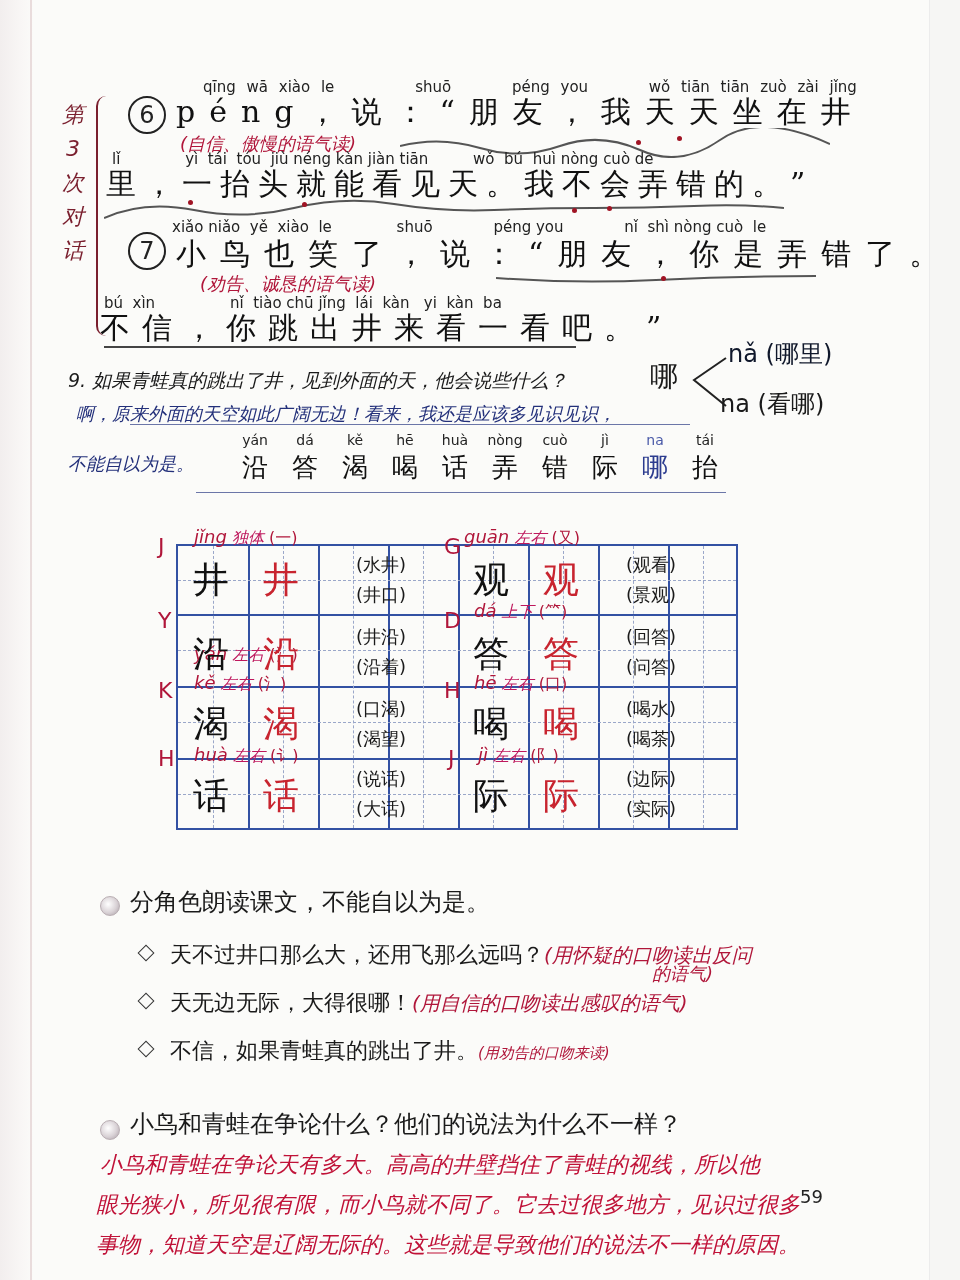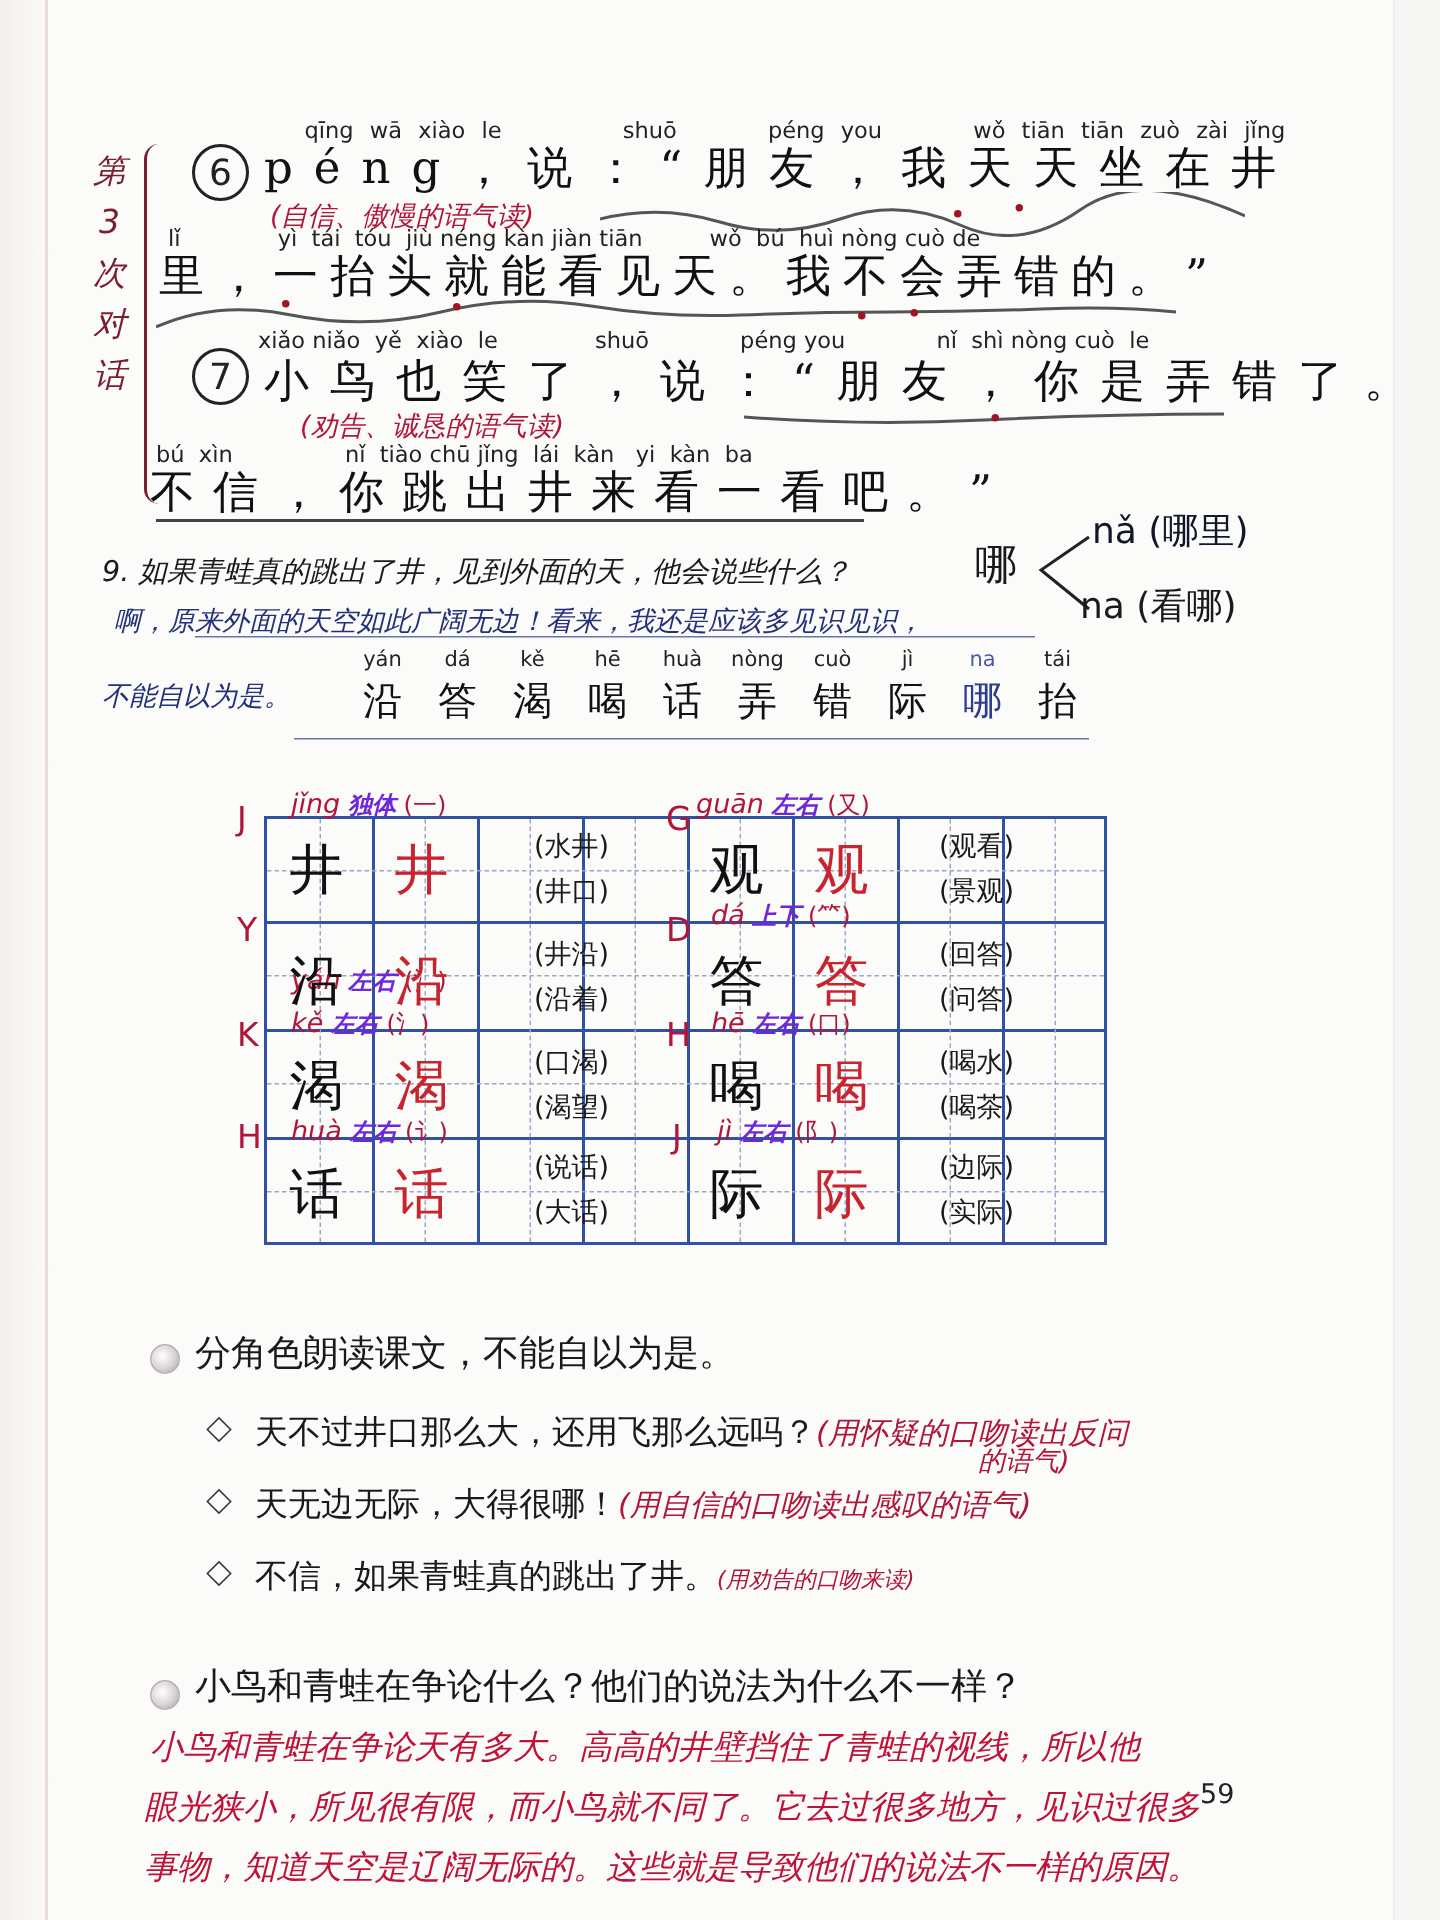--- a/index.html
+++ b/index.html
@@ -39,21 +39,21 @@
   .grid-h { height: 2px; left: 0; right: 0; }
   .grid-dash-h { position: absolute; left: 0; right: 0; height: 0; border-top: 1px dashed #9aa7c9; }
   .grid-dash-v { position: absolute; top: 0; bottom: 0; width: 0; border-left: 1px dashed #9aa7c9; }
   .cell-char { position: absolute; font-family: "DejaVu Serif", serif; font-size: 36px; width: 70px; text-align: center; }
   .cell-black { color: #111; }
   .cell-red { color: #c8242f; }
   .word-pair { position: absolute; font-family: "DejaVu Sans", sans-serif; font-size: 18px; color: #1a1a1a; line-height: 30px; white-space: nowrap; }
   .row-letter { position: absolute; font-family: "DejaVu Sans", sans-serif; font-size: 22px; color: #b0163a; }
   .row-note { position: absolute; font-family: "DejaVu Sans", sans-serif; font-size: 16px; white-space: nowrap; }
   .row-note .py { color: #b0163a; font-style: italic; font-size: 18px; }
-  .row-note .st { color: #6d28d9; font-style: italic; font-weight: bold; }
+  .row-note .st { color: #be185d; font-style: italic; }
   .row-note .rad { color: #b0163a; }
 
   .task-icon { position: absolute; width: 18px; height: 18px; border-radius: 50%;
     background: radial-gradient(circle at 40% 40%, #ffffff 0%, #d9d2d6 55%, #a89ea4 100%); border: 1px solid #b9aeb3; }
   .task-text { position: absolute; font-family: "DejaVu Sans", "Liberation Sans", sans-serif; font-size: 24px; color: #1a1a1a; white-space: nowrap; }
   .bullet-row { position: absolute; font-family: "DejaVu Serif", serif; font-size: 22px; color: #1a1a1a; white-space: nowrap; }
   .diamond { display: inline-block; width: 10px; height: 10px; border: 1.5px solid #333; transform: rotate(45deg); margin-right: 18px; margin-left: 4px; position: relative; top: -3px; }
   .answer-line { position: absolute; font-family: "DejaVu Sans", sans-serif; font-style: italic; font-size: 22px; color: #c01238; white-space: nowrap; }
   .page-num { position: absolute; font-family: "DejaVu Sans", sans-serif; font-size: 18px; color: #222; }
   .dot-red { position: absolute; width: 5px; height: 5px; border-radius: 50%; background: #a01424; }

